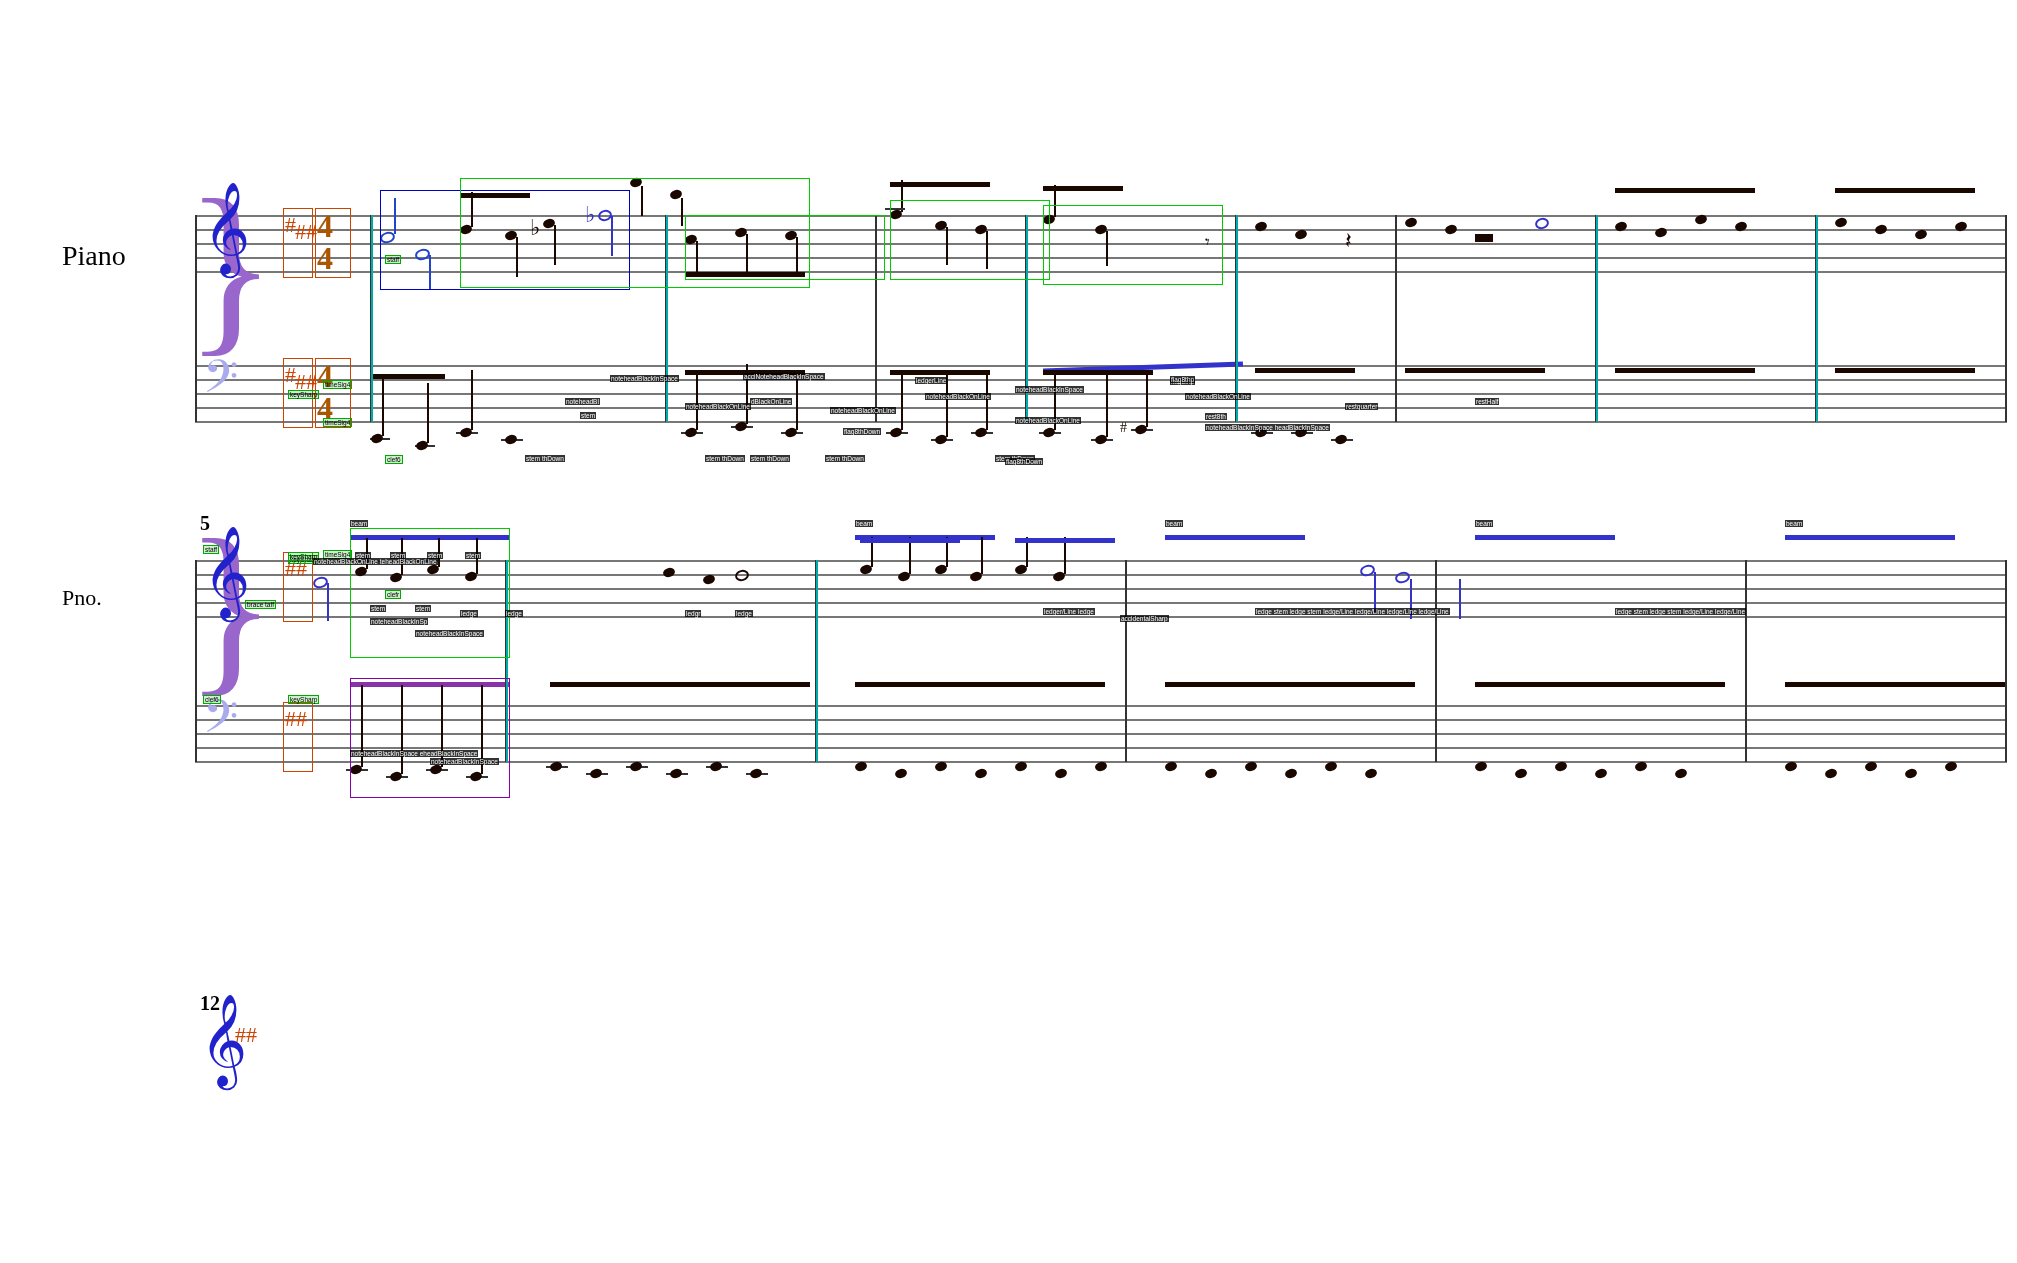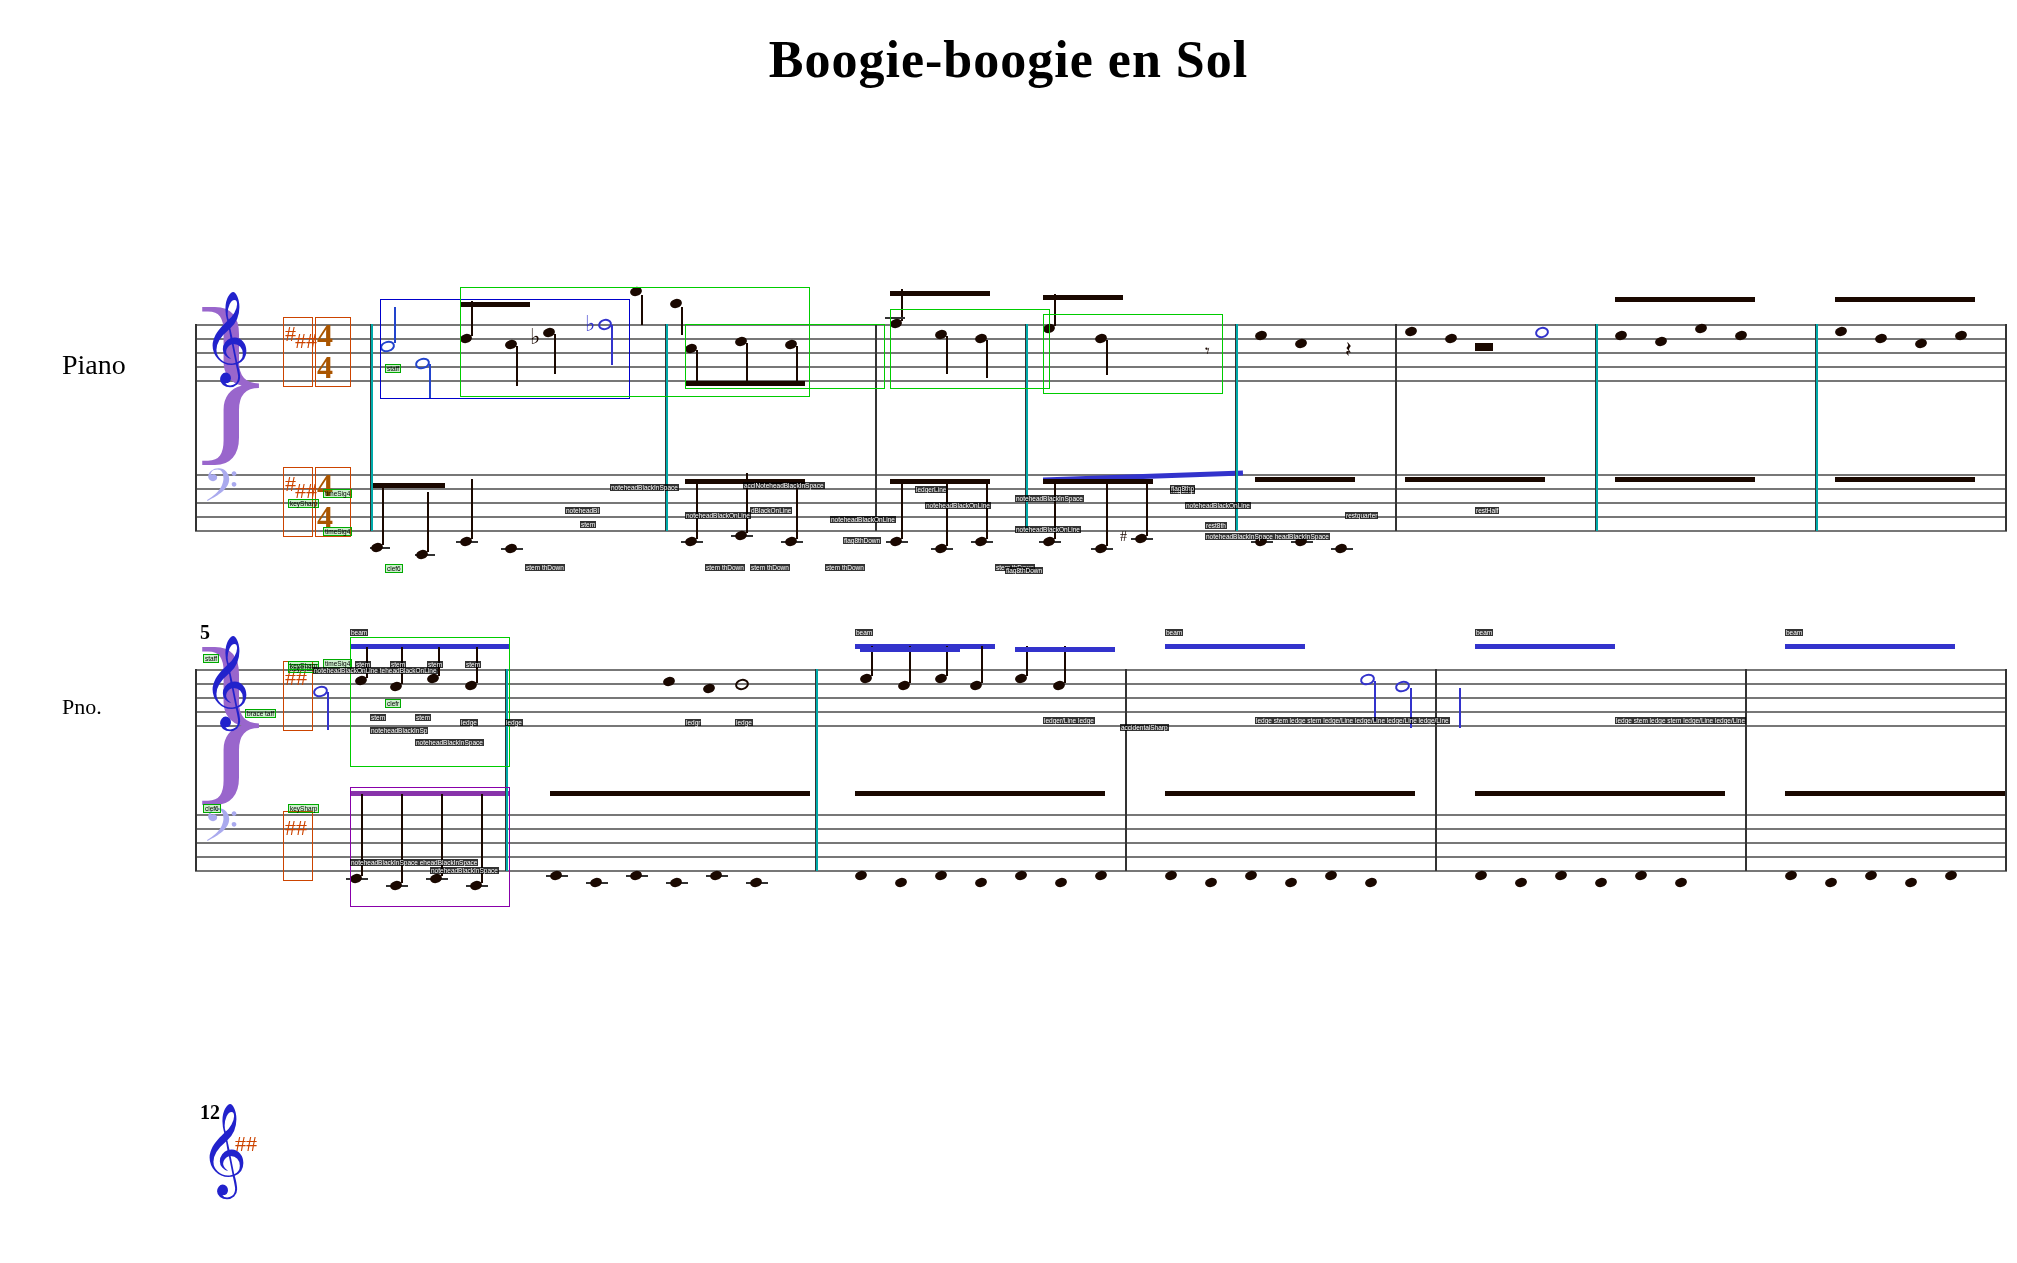--- a/index.html
+++ b/index.html
@@ -82,21 +82,20 @@
     .lbl-dark {
       color: #fff;
       background: rgba(0,0,0,0.8);
     }
   </style>
 </head>
 <body>
 
 <div>
 
-  <div class="page-title">Boogie-boogie en Sol</div>
 
   <div style="position:relative; width:2017px; height:1140px; overflow:hidden;">
 
     <div style="position:absolute; top:160px; left:0; width:2017px; height:350px;">
 
       <div style="position:absolute; left:62px; top:80px; font-size:28px; font-weight:normal;">Piano</div>
 
       <div style="position:absolute; left:185px; top:40px; font-size:190px; color:#9966cc; z-index:3; line-height:0.7;">}</div>
 
       <div style="position:absolute; left:195px; top:0; right:10px; height:340px;">

